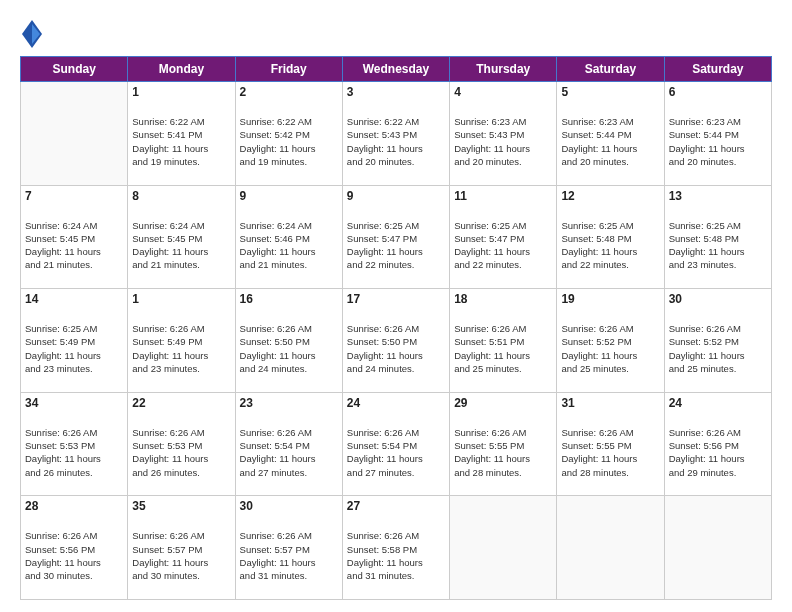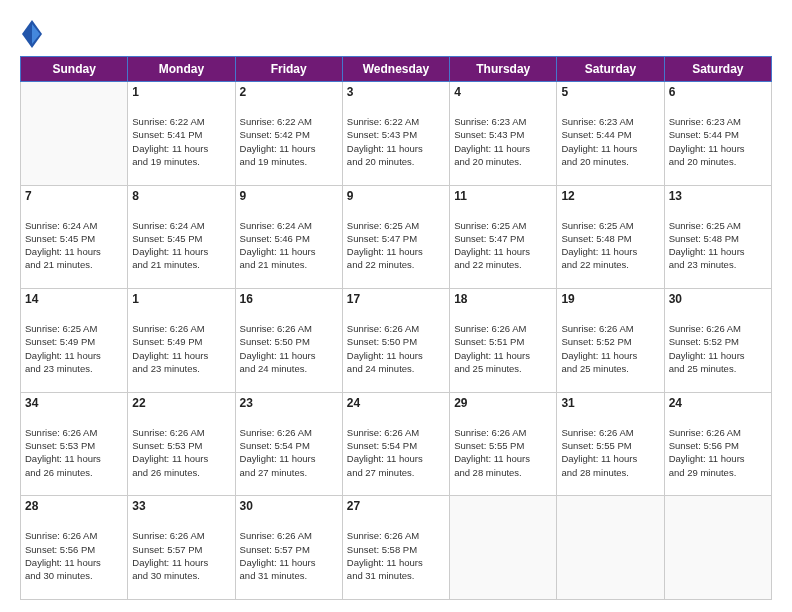--- a/index.html
+++ b/index.html
@@ -337,21 +337,21 @@
         </tr>
         <tr>
           <td>
             <span class="day-num">28</span>
             <div class="day-info" style="white-space: pre-line;">Sunrise: 6:26 AM
 Sunset: 5:56 PM
 Daylight: 11 hours
 and 30 minutes.</div>
           </td>
           <td>
-            <span class="day-num">33</span>
+            <span class="day-num">35</span>
             <div class="day-info" style="white-space: pre-line;">Sunrise: 6:26 AM
 Sunset: 5:57 PM
 Daylight: 11 hours
 and 30 minutes.</div>
           </td>
           <td>
             <span class="day-num">30</span>
             <div class="day-info" style="white-space: pre-line;">Sunrise: 6:26 AM
 Sunset: 5:57 PM
 Daylight: 11 hours

